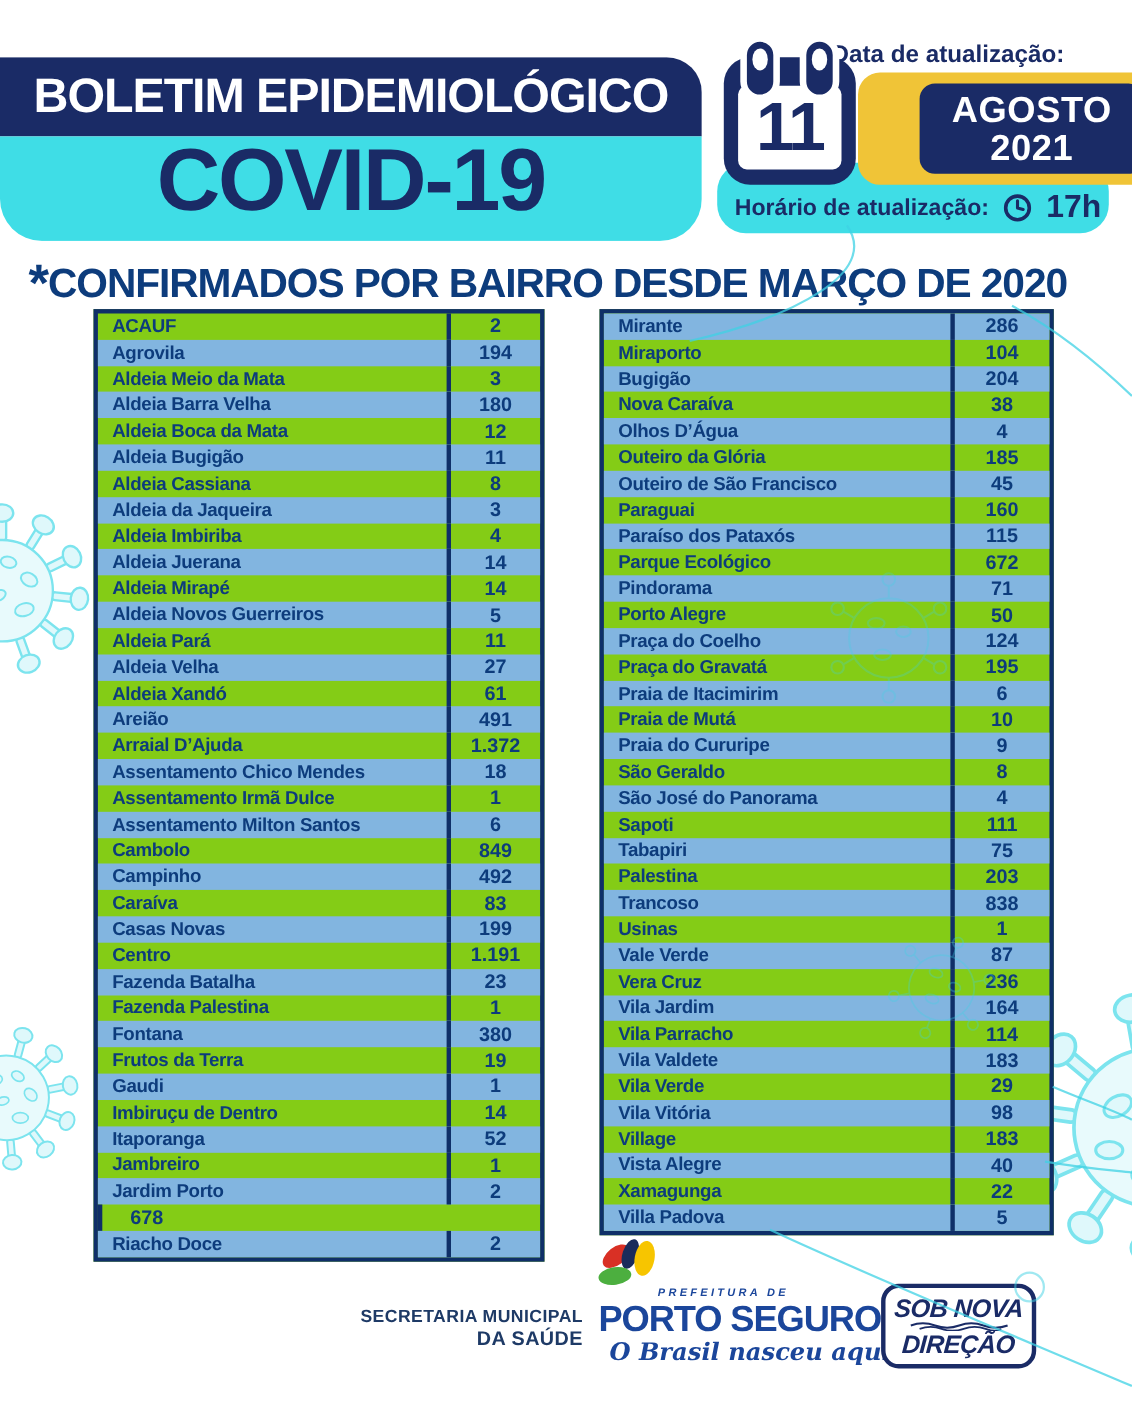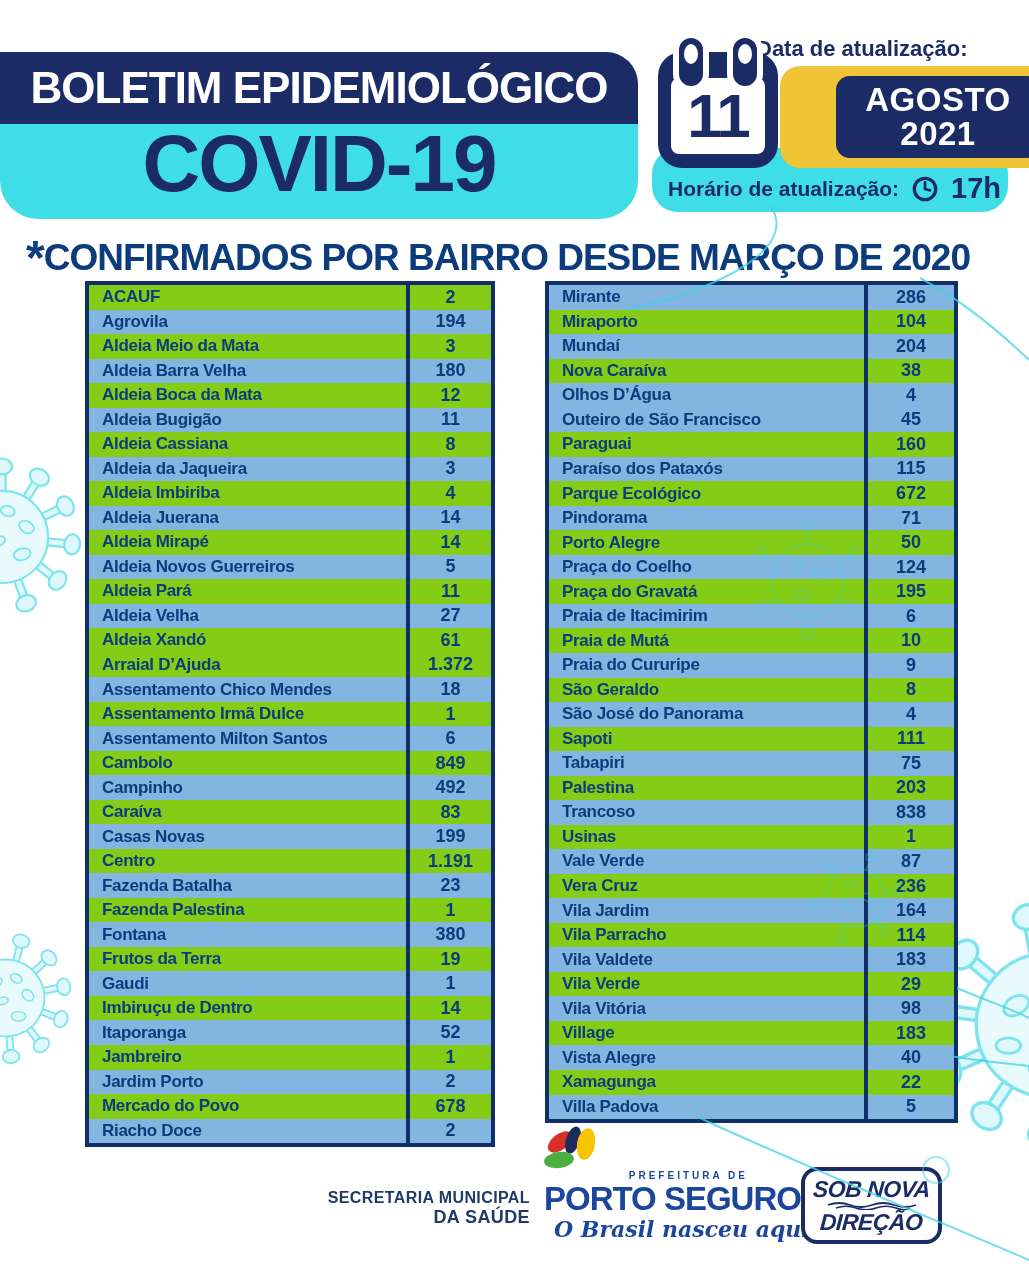--- a/index.html
+++ b/index.html
@@ -53,22 +53,22 @@
   #left-table .tval{width:81px;}
   #right-table .tval{width:86px;}
 
   
   .secretaria{position:absolute;left:300px;top:1188px;width:230px;text-align:right;z-index:2;
               color:#1e3a66;line-height:1.2;}
   .secretaria .l1{font-size:16px;font-weight:600;letter-spacing:0.4px;}
   .secretaria .l2{font-size:18px;font-weight:bold;letter-spacing:0.4px;}
   .logo{position:absolute;left:540px;top:1124px;width:250px;z-index:2;color:var(--logoblue);}
   .logo .leaves{position:absolute;left:2px;top:2px;}
-  .logo .pref{position:absolute;left:58px;top:46px;width:150px;text-align:right;font-size:10px;
-              font-weight:bold;letter-spacing:3px;white-space:nowrap;}
+  .logo .pref{position:absolute;left:58px;top:46px;width:150px;text-align:left;font-size:10px;
+              font-weight:bold;letter-spacing:3px;white-space:nowrap;font-style:italic;}
   .logo .name{position:absolute;left:4px;top:56px;width:240px;text-align:center;font-size:33px;
               font-weight:bold;letter-spacing:-1px;white-space:nowrap;}
   .logo .script{position:absolute;left:14px;top:92px;width:220px;text-align:center;
                 font-family:"DejaVu Serif",serif;font-style:italic;font-size:22px;font-weight:bold;
                 white-space:nowrap;}
   .badge{position:absolute;left:801px;top:1167px;width:141px;height:77px;z-index:2;background:#fff;
          border:4px solid var(--navy);border-radius:16px;box-sizing:border-box;display:flex;
          flex-direction:column;align-items:center;justify-content:center;gap:0px;}
   .badge .b1,.badge .b2{color:var(--navy);font-weight:bold;font-style:italic;font-size:23px;
          letter-spacing:-0.5px;line-height:1.05;transform:skewX(-4deg);white-space:nowrap;}
@@ -243,20 +243,24 @@
         <div class="tval">11</div>
       </div>
       <div class="trow blue">
         <div class="tname">Aldeia Velha</div>
         <div class="tval">27</div>
       </div>
       <div class="trow white">
         <div class="tname">Aldeia Xandó</div>
         <div class="tval">61</div>
       </div>
+      <div class="trow blue">
+        <div class="tname">Areião</div>
+        <div class="tval">491</div>
+      </div>
       <div class="trow white">
         <div class="tname">Arraial D’Ajuda</div>
         <div class="tval">1.372</div>
       </div>
       <div class="trow blue">
         <div class="tname">Assentamento Chico Mendes</div>
         <div class="tval">18</div>
       </div>
       <div class="trow white">
         <div class="tname">Assentamento Irmã Dulce</div>
@@ -316,48 +320,51 @@
       </div>
       <div class="trow white">
         <div class="tname">Jambreiro</div>
         <div class="tval">1</div>
       </div>
       <div class="trow blue">
         <div class="tname">Jardim Porto</div>
         <div class="tval">2</div>
       </div>
       <div class="trow white">
-        <div class="tname">Mercado do Povo</div>
         <div class="tval">678</div>
       </div>
       <div class="trow blue">
         <div class="tname">Riacho Doce</div>
         <div class="tval">2</div>
       </div>
     </div>
   <div class="table" id="right-table">
       <div class="trow blue">
         <div class="tname">Mirante</div>
         <div class="tval">286</div>
       </div>
       <div class="trow white">
         <div class="tname">Miraporto</div>
         <div class="tval">104</div>
       </div>
       <div class="trow blue">
-        <div class="tname">Mundaí</div>
+        <div class="tname">Bugigão</div>
         <div class="tval">204</div>
       </div>
       <div class="trow white">
         <div class="tname">Nova Caraíva</div>
         <div class="tval">38</div>
       </div>
       <div class="trow blue">
         <div class="tname">Olhos D’Água</div>
         <div class="tval">4</div>
+      </div>
+      <div class="trow white">
+        <div class="tname">Outeiro da Glória</div>
+        <div class="tval">185</div>
       </div>
       <div class="trow blue">
         <div class="tname">Outeiro de São Francisco</div>
         <div class="tval">45</div>
       </div>
       <div class="trow white">
         <div class="tname">Paraguai</div>
         <div class="tval">160</div>
       </div>
       <div class="trow blue">

